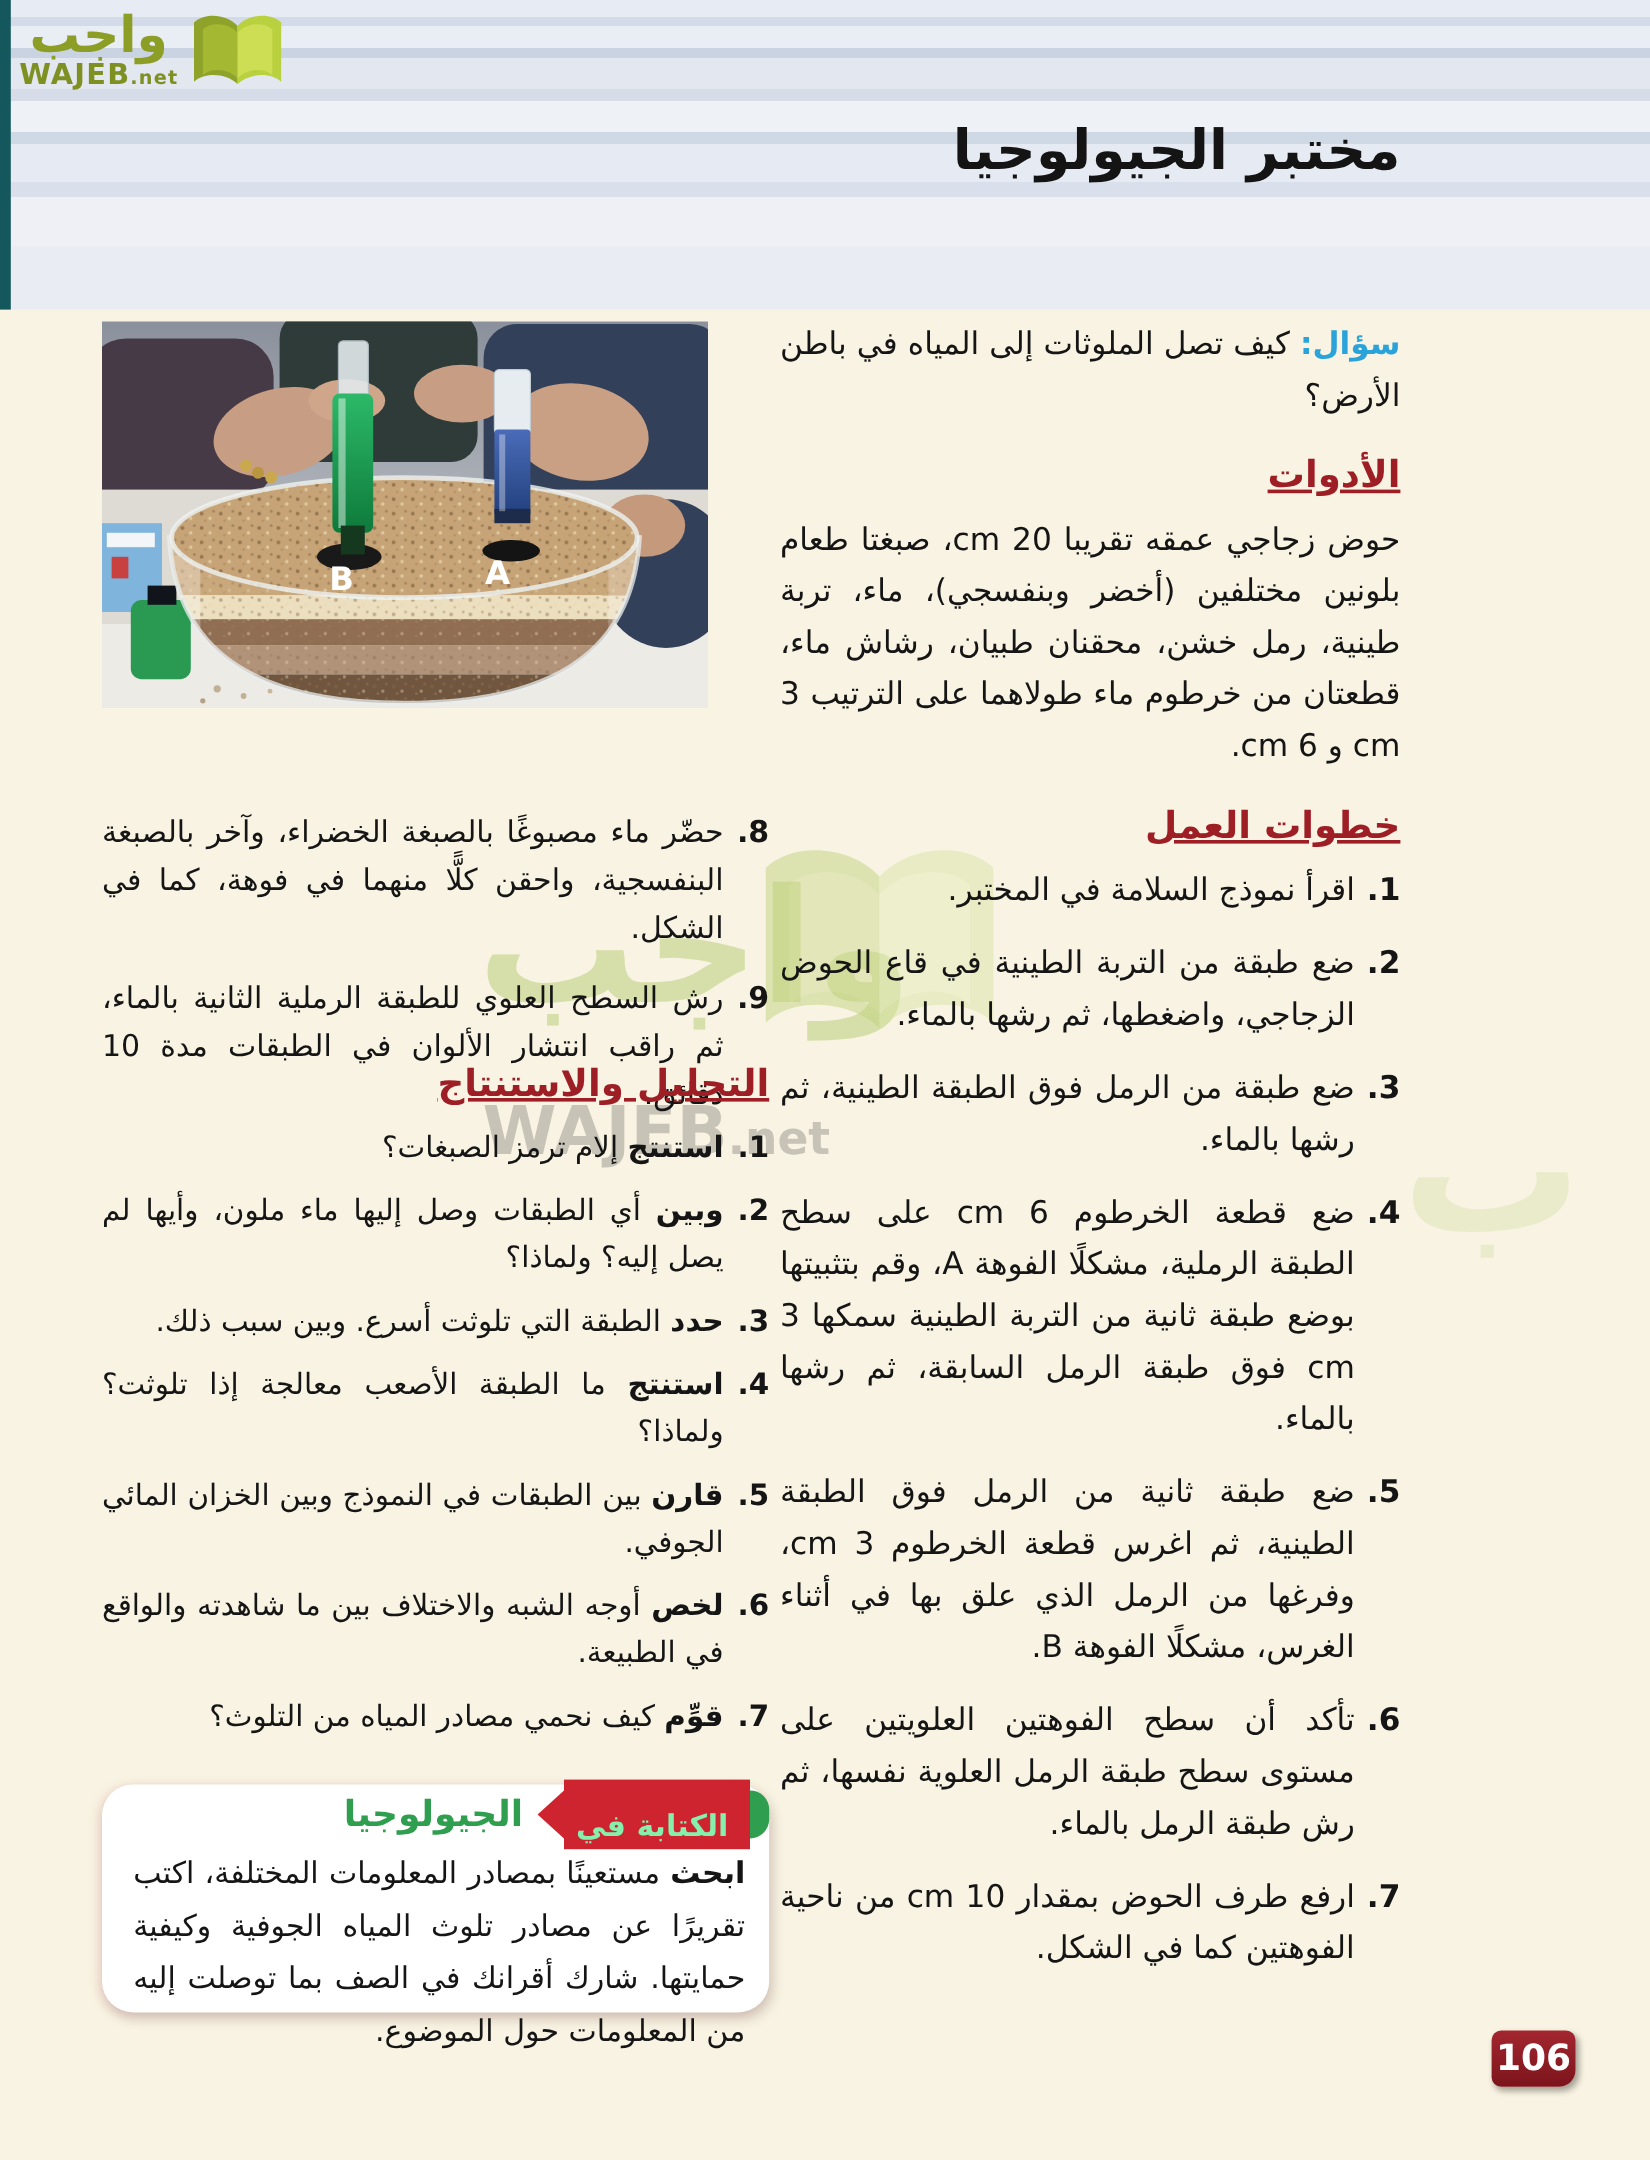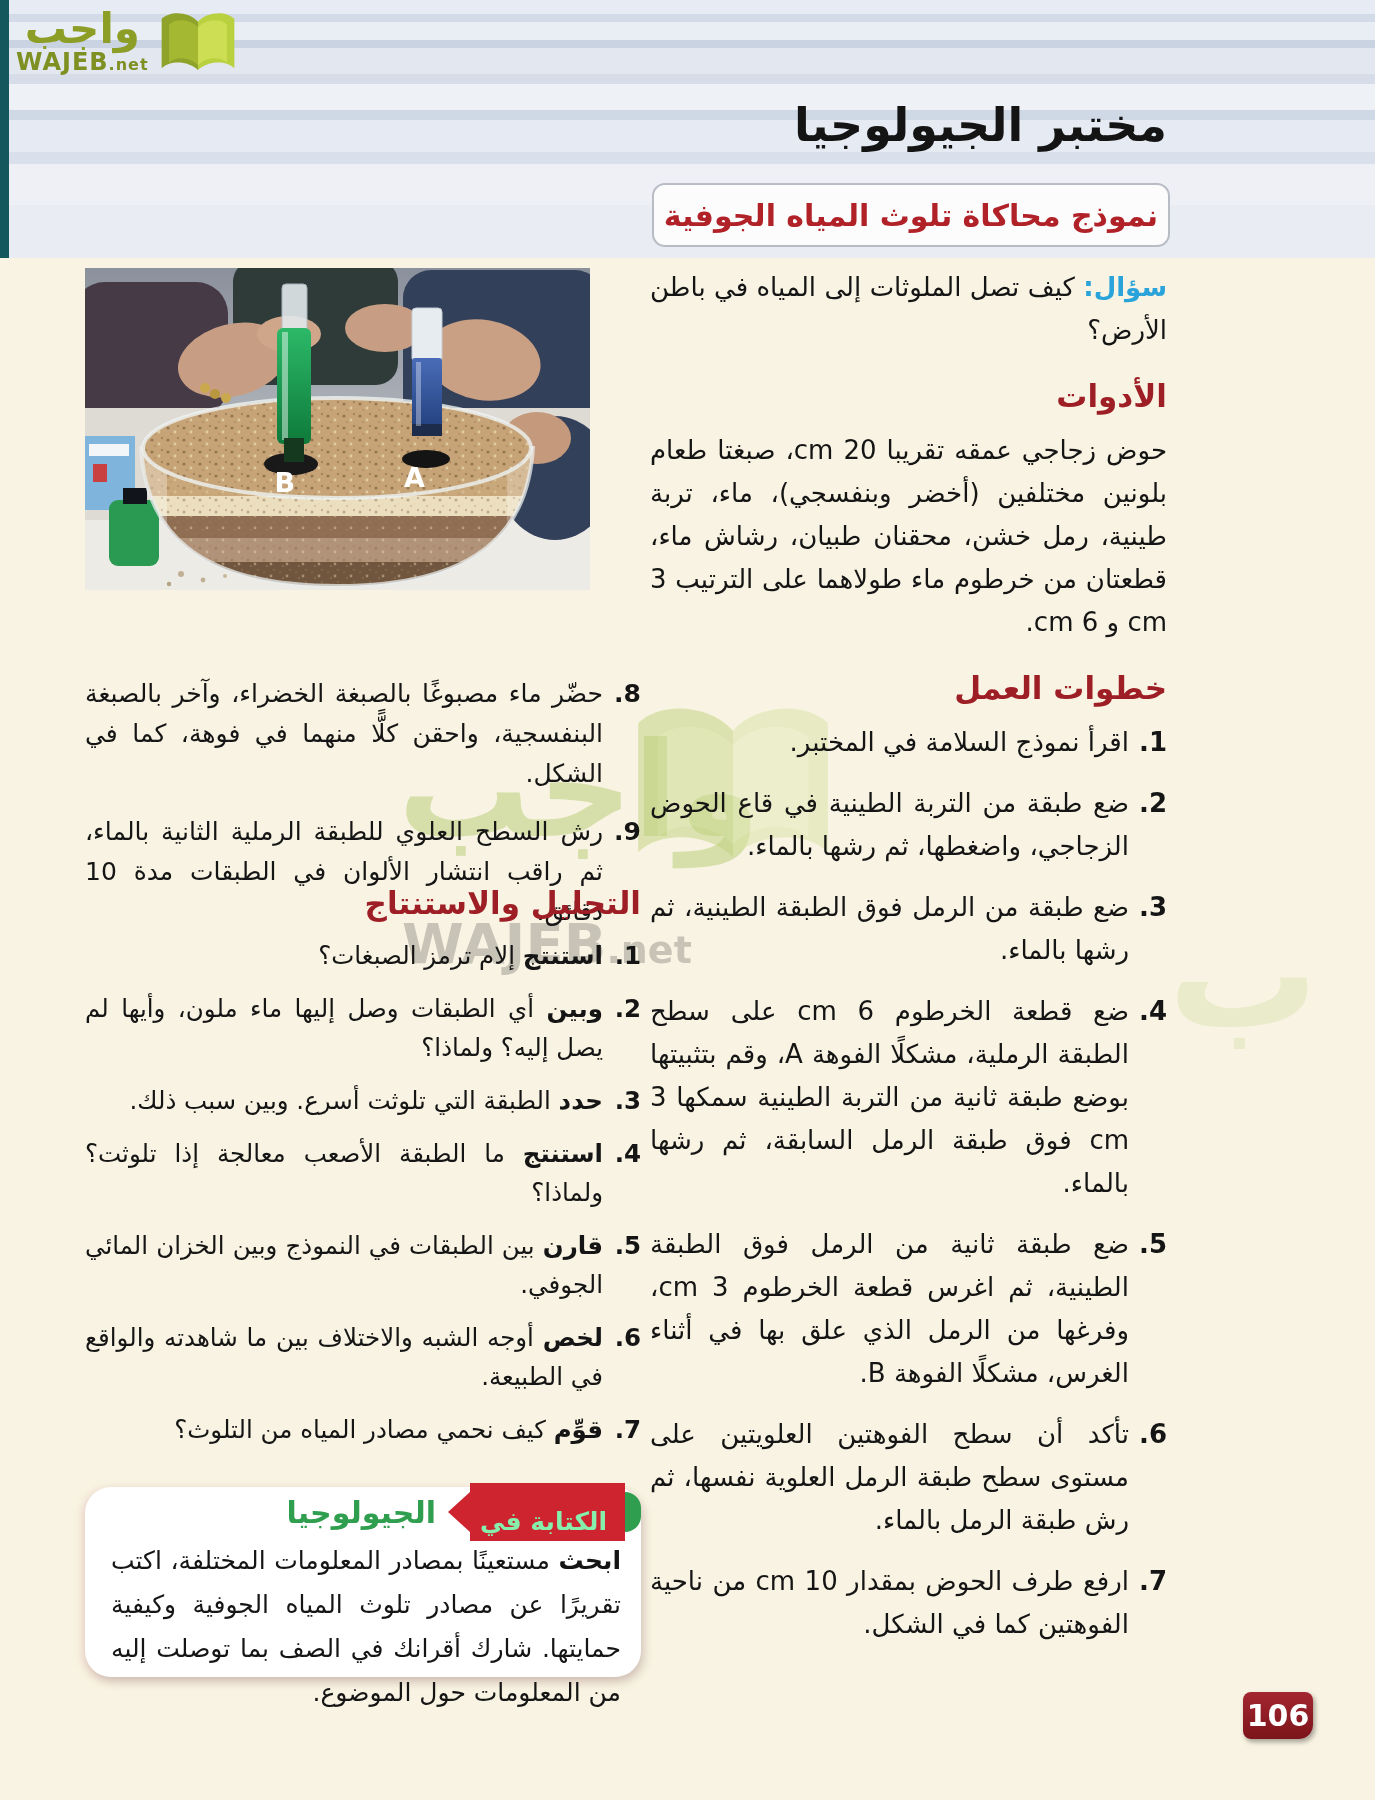--- a/index.html
+++ b/index.html
@@ -30,21 +30,21 @@
   #wm-arabic{left:398px;top:724px;font-size:132px;font-weight:bold;color:#bccf7c;opacity:.55;line-height:1;}
   #wm-latin{left:402px;top:916px;direction:ltr;color:#a8a49c;opacity:.6;font-weight:bold;font-size:56px;line-height:1;}
   #wm-latin .tld{font-size:38px;}
   #wm-side{left:1168px;top:900px;font-size:150px;font-weight:bold;color:#c9d892;opacity:.28;line-height:1;}
   
   .col{position:absolute;z-index:3;color:#151515;text-align:justify;}
   #col-right{left:650px;top:266px;width:517px;font-size:26px;line-height:43px;}
   #col-left-steps{left:85px;top:600px;width:556px;font-size:25px;line-height:40px;}
   #analysis{left:85px;top:885px;width:556px;font-size:24.5px;line-height:39px;}
   .lead-blue{color:#2aa3da;font-weight:bold;}
-  h2.sec{font-size:31px;font-weight:bold;color:#9e1e26;margin:26px 0 14px 0;text-align:right;line-height:1.2;}
+  h2.sec{font-size:31px;font-weight:bold;color:#9e1e26;margin:26px 0 14px 0;text-align:right;line-height:1.2;text-decoration:underline;}
   .para{margin:0 0 8px 0;}
   .li{display:flex;margin:0 0 18px 0;}
   .li .num{flex:none;width:38px;font-weight:bold;}
   .li .txt{flex:1;text-align:justify;}
   #analysis .li{margin-bottom:14px;}
   .b{font-weight:bold;}
   
   #photo{position:absolute;left:85px;top:268px;width:505px;height:322px;z-index:2;background:#9aa0aa;}
   
   #writing-box{position:absolute;left:85px;top:1487px;width:556px;height:190px;background:#ffffff;
@@ -80,23 +80,20 @@
     <svg width="82" height="72" viewBox="0 0 44 38">
       <path d="M22 7 C17 1.5 7 1 2.5 5.5 L2.5 32 C7 27.5 17 28 22 33 Z" fill="#8fa32b"></path>
       <path d="M22 7 C27 1.5 37 1 41.5 5.5 L41.5 32 C37 27.5 27 28 22 33 Z" fill="#b9d03f"></path>
       <path d="M22 10 C18 5.5 10 5 6.5 8.5 L6.5 29 C10 25.5 18 26 22 30.5 Z" fill="#a5b832"></path>
       <path d="M22 10 C26 5.5 34 5 37.5 8.5 L37.5 29 C34 25.5 26 26 22 30.5 Z" fill="#cdde55"></path>
     </svg>
   </div>
 
   <div id="main-title">مختبر الجيولوجيا</div>
 
-  <div id="subtitle-box">
-    <span>نموذج محاكاة تلوث المياه الجوفية</span>
-  </div>
 
   <div class="wm" id="wm-arabic">واجب</div>
   <div class="wm" id="wm-latin"><span>WAJEB</span><span class="tld">.net</span></div>
   <div class="wm" id="wm-side">ب</div>
   <svg class="wm" style="left:626px;top:694px;" width="214" height="190" viewBox="0 0 44 38">
     <g opacity="0.5">
       <path d="M22 7 C17 1.5 7 1 2.5 5.5 L2.5 32 C7 27.5 17 28 22 33 Z" fill="#c2d37e"></path>
       <path d="M22 7 C27 1.5 37 1 41.5 5.5 L41.5 32 C37 27.5 27 28 22 33 Z" fill="#d8e3a4"></path>
       <path d="M22 10 C18 5.5 10 5 6.5 8.5 L6.5 29 C10 25.5 18 26 22 30.5 Z" fill="#cbda8e"></path>
       <path d="M22 10 C26 5.5 34 5 37.5 8.5 L37.5 29 C34 25.5 26 26 22 30.5 Z" fill="#e2ebb7"></path>

